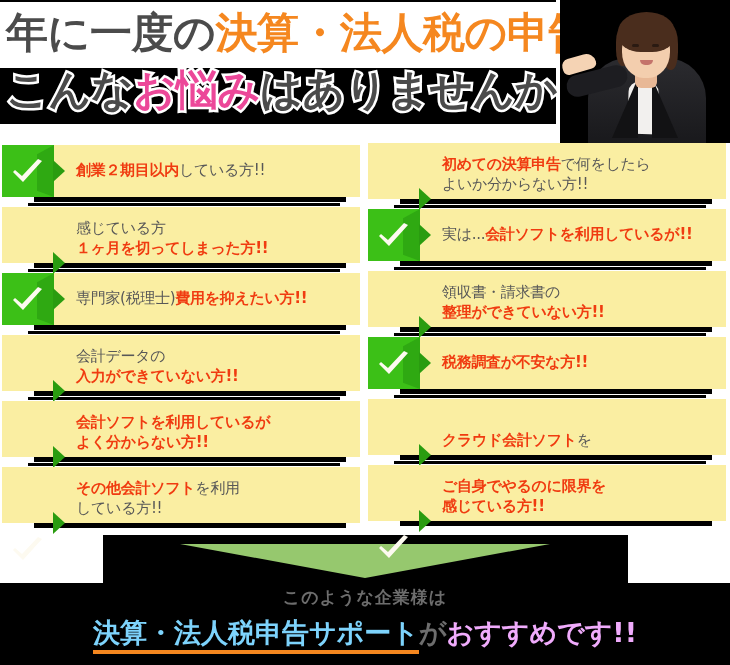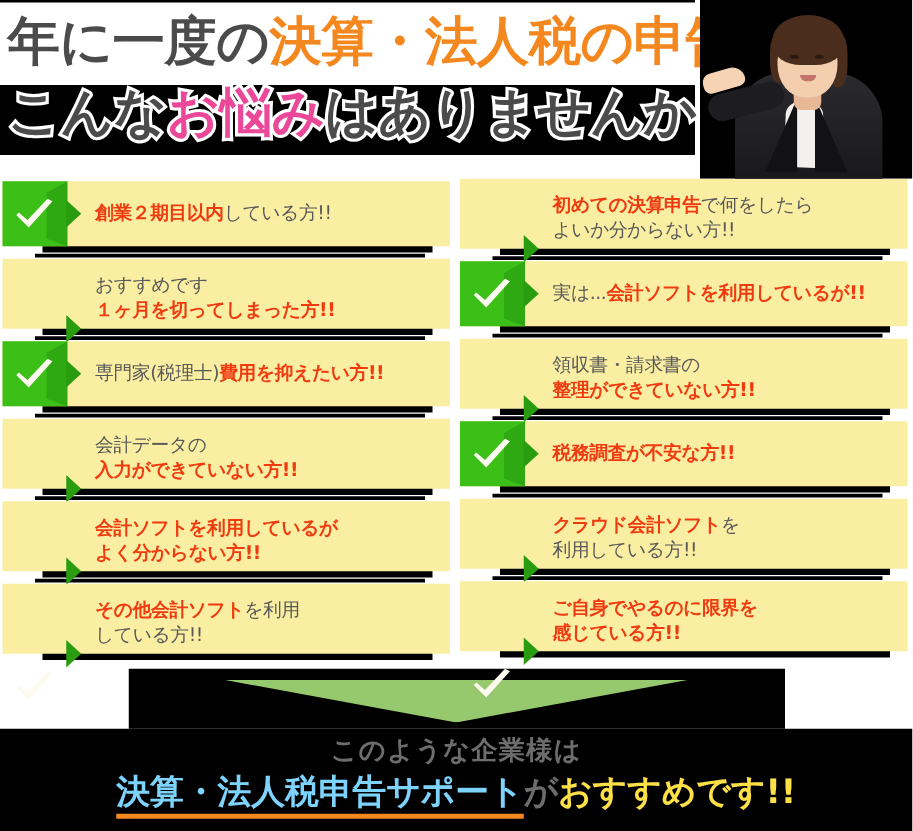--- a/index.html
+++ b/index.html
@@ -179,36 +179,36 @@
   }
 
   
   .concl {
     position:absolute; left:0; top:583px; width:730px; height:82px;
     background:#000;
   }
   .cl1 {
     position:absolute; width:730px; top:3px; text-align:center;
     font-family:"DejaVu Sans", sans-serif;
-    font-size:21px; font-weight:bold; color:#6d6d6d;
+    font-size:17px; font-weight:bold; color:#6d6d6d;
     letter-spacing:1px;
   }
   .cl2 {
     position:absolute; width:730px; top:32px; text-align:center;
     font-family:"DejaVu Sans", sans-serif;
     font-size:27px; font-weight:bold;
     letter-spacing:0px; white-space:nowrap;
   }
   .cl2 .u {
     color:#7dd3fc;
     border-bottom:4px solid #f5871f;
     padding-bottom:2px;
   }
   .cl2 .ga { color:#6d6d6d; }
-  .cl2 .os { color:#fde047; }
+  .cl2 .os { color:#f0abfc; }
 </style>
 </head>
 <body>
 
 <div id="page">
 
   <div class="headline">
     <div class="hl-band"></div>
     <div class="hl-band2"></div>
     <div class="hl-line l1">
@@ -262,21 +262,21 @@
             <div class="chk">
               <div class="darkwedge"></div>
               <div class="tip"></div>
               <div class="mark">
                 <svg width="34" height="28" viewBox="0 0 34 28">
                   <path d="M2 15 L4 13 L11 19 L27 2 L31 4 L12 25 Z" fill="#fdfaf0"></path>
                 </svg>
               </div>
             </div>
             <div class="txt">
-              <div class="ln"><span class="dim">おすすめです</span></div>
+              <div class="ln"><span class="dim">感じている方</span></div>
               <div class="ln"><span class="hi">１ヶ月を切ってしまった方!!</span></div>
             </div>
           </div>
           <div class="shadowbar"></div>
         </div>
         <div class="row">
           <div class="topbar"></div>
           <div class="card">
             <div class="chk">
               <div class="darkwedge"></div>
@@ -432,21 +432,20 @@
               <div class="darkwedge"></div>
               <div class="tip"></div>
               <div class="mark">
                 <svg width="34" height="28" viewBox="0 0 34 28">
                   <path d="M2 15 L4 13 L11 19 L27 2 L31 4 L12 25 Z" fill="#fdfaf0"></path>
                 </svg>
               </div>
             </div>
             <div class="txt">
               <div class="ln"><span class="hi">クラウド会計ソフト</span><span class="dim">を</span></div>
-              <div class="ln"><span class="dim">利用している方!!</span></div>
             </div>
           </div>
           <div class="shadowbar"></div>
         </div>
         <div class="row">
           <div class="topbar"></div>
           <div class="card tall">
             <div class="chk">
               <div class="darkwedge"></div>
               <div class="tip"></div>

